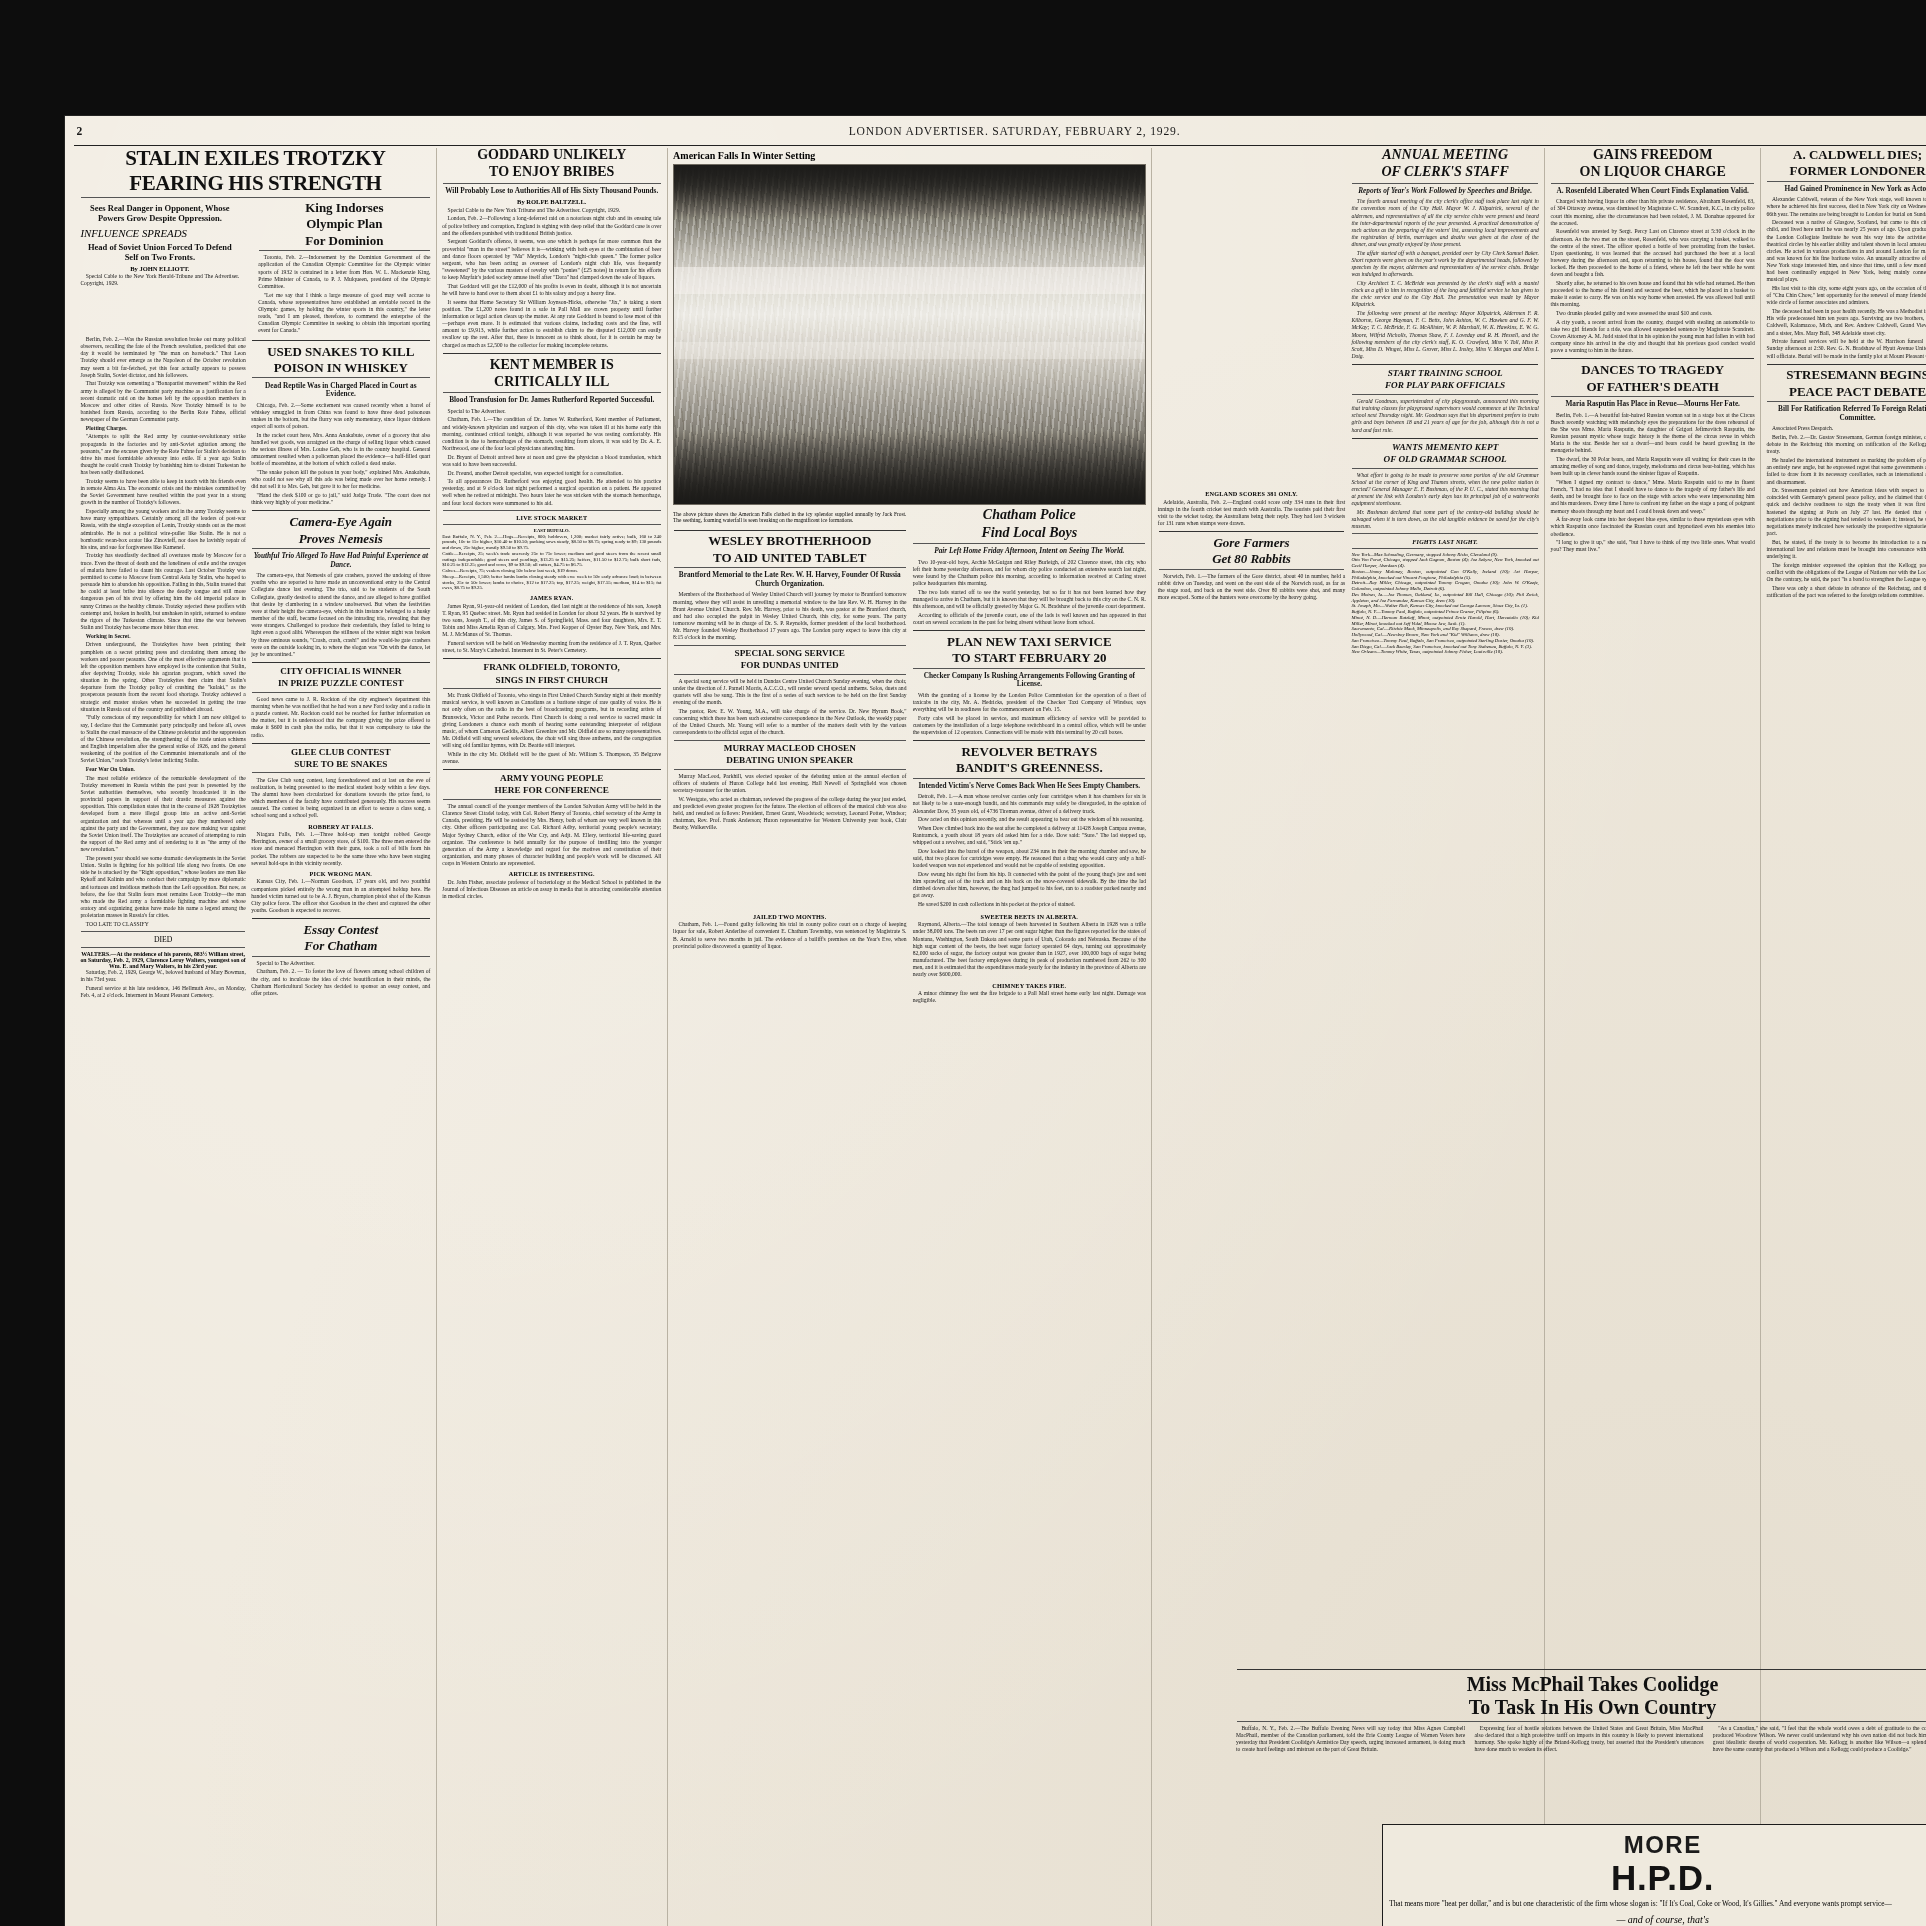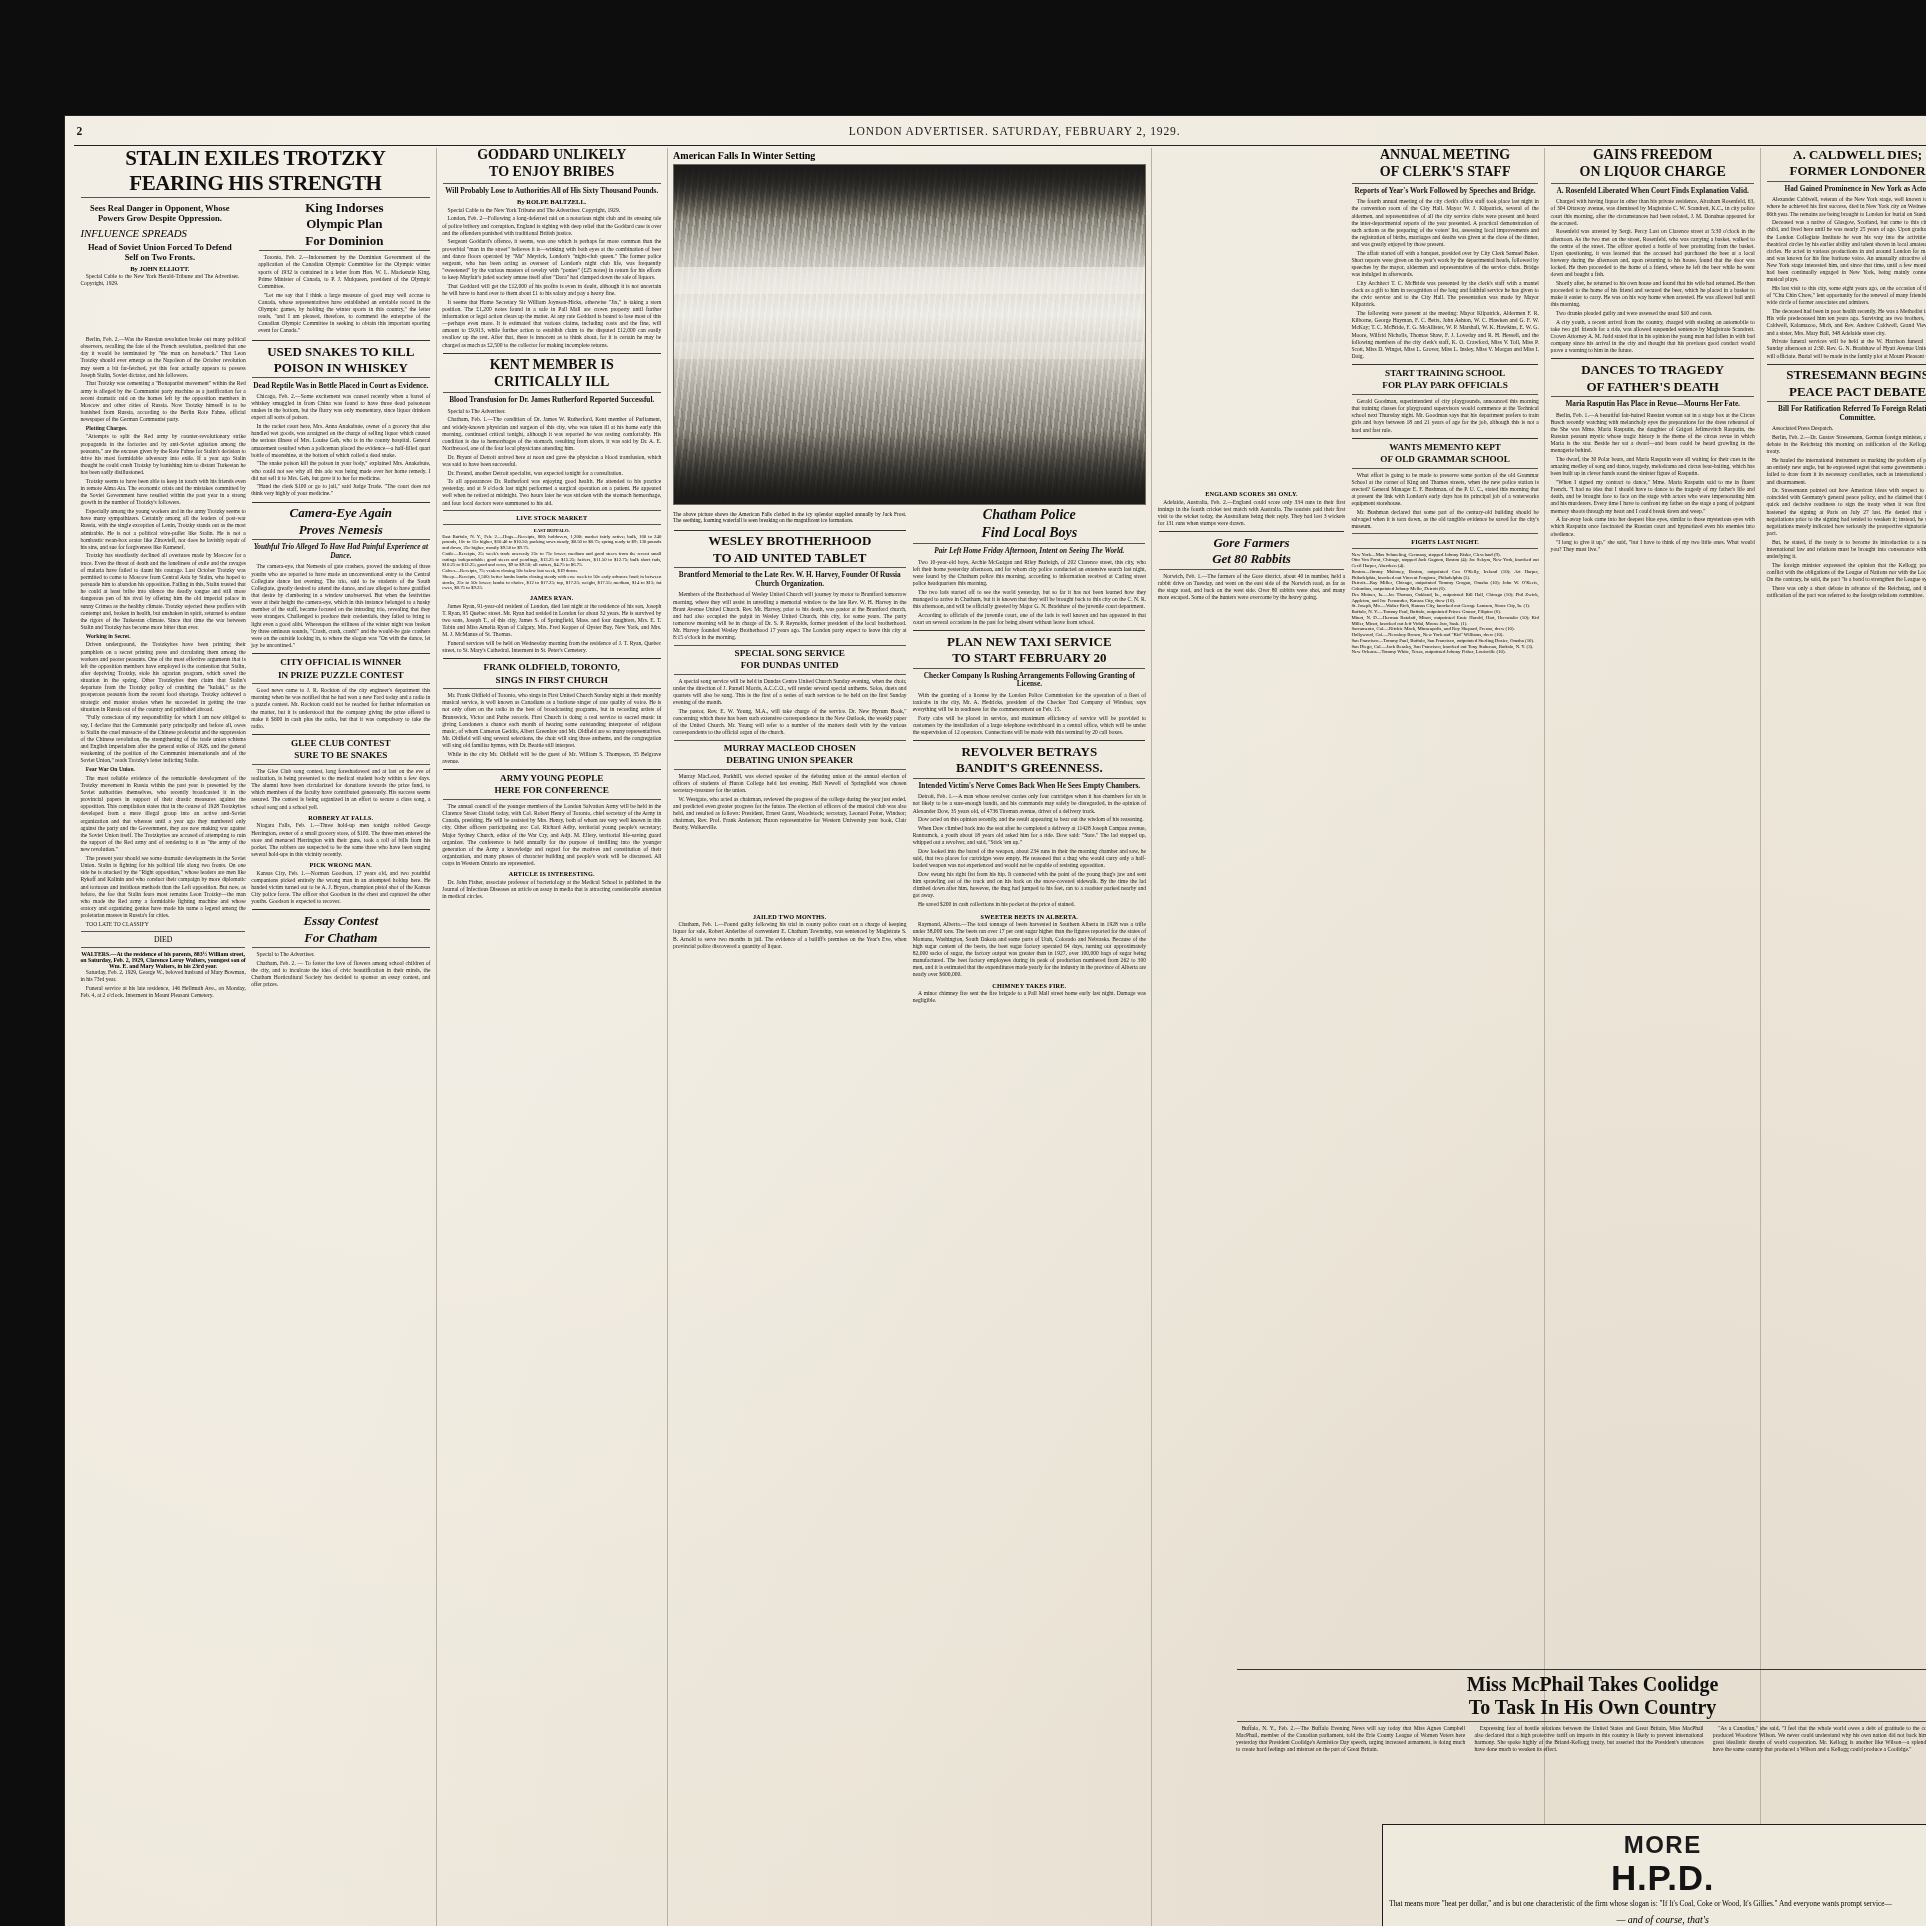--- a/index.html
+++ b/index.html
@@ -193,21 +193,21 @@
             <div class="bold center" style="font-size:5.8px;">WALTERS.—At the residence of his parents, 883½ William street, on Saturday, Feb. 2, 1929, Clarence Leroy Walters, youngest son of Wm. E. and Mary Walters, in his 23rd year.</div>
             <p class="body tiny">Saturday, Feb. 2, 1929, George W., beloved husband of Mary Bowman, in his 73rd year.</p>
             <p class="body tiny">Funeral service at his late residence, 146 Hellmuth Ave., on Monday, Feb. 4, at 2 o'clock. Interment in Mount Pleasant Cemetery.</p>
             <p class="body tiny"></p>
           </div>
           <div style="width:52%;">
             <div class="hr-thick"></div>
             <h1 class="hl hl-md">USED SNAKES TO KILL</h1>
             <h1 class="hl hl-md">POISON IN WHISKEY</h1>
             <div class="hr"></div>
-            <div class="sub2">Dead Reptile Was in Bottle Placed in Court as Evidence.</div>
+            <div class="sub2">Dead Reptile Was in Charged Placed in Court as Evidence.</div>
             <p class="body">Chicago, Feb. 2.—Some excitement was caused recently when a barrel of whiskey smuggled in from China was found to have three dead poisonous snakes in the bottom, but the flurry was only momentary, since liquor drinkers expect all sorts of poison.</p>
             <p class="body">In the racket court here, Mrs. Anna Anakabute, owner of a grocery that also handled wet goods, was arraigned on the charge of selling liquor which caused the serious illness of Mrs. Louise Geh, who is in the county hospital. General amazement resulted when a policeman placed the evidence—a half-filled quart bottle of moonshine, at the bottom of which coiled a dead snake.</p>
             <p class="body">"The snake poison kill the poison in your body," explained Mrs. Anakabute, who could not see why all this ado was being made over her home remedy. I did not sell it to Mrs. Geh, but gave it to her for medicine.</p>
             <p class="body">"Hand the clerk $100 or go to jail," said Judge Trude. "The court does not think very highly of your medicine."</p>
 
             <div class="hr-thick"></div>
             <h1 class="hl hl-md ital">Camera-Eye Again</h1>
             <h1 class="hl hl-md ital">Proves Nemesis</h1>
             <div class="hr"></div>
             <div class="sub2 ital">Youthful Trio Alleged To Have Had Painful Experience at Dance.</div>
@@ -380,21 +380,21 @@
           <div style="width:50%;">
             <div style="height:339px;"></div>
             <div class="subhead">ENGLAND SCORES 381 ONLY.</div>
             <p class="body">Adelaide, Australia, Feb. 2.—England could score only 334 runs in their first innings in the fourth cricket test match with Australia. The tourists paid their first visit to the wicket today, the Australians being their reply. They had lost 3 wickets for 131 runs when stumps were drawn.</p>
             <div class="hr-thick"></div>
             <h1 class="hl hl-md ital">Gore Farmers</h1>
             <h1 class="hl hl-md ital">Get 80 Rabbits</h1>
             <div class="hr"></div>
             <p class="body">Norwich, Feb. 1.—The farmers of the Gore district, about 40 in number, held a rabbit drive on Tuesday, and went on the east side of the Norwich road, as far as the stage road, and back on the west side. Over 80 rabbits were shot, and many more escaped. Some of the hunters were overcome by the heavy going.</p>
           </div>
-          <div style="width:50%;">
+          <div style="width:50%;font-style:italic;">
             <h1 class="hl hl-lg">ANNUAL MEETING</h1>
             <h1 class="hl hl-lg">OF CLERK'S STAFF</h1>
             <div class="hr"></div>
             <div class="sub2">Reports of Year's Work Followed by Speeches and Bridge.</div>
             <p class="body">The fourth annual meeting of the city clerk's office staff took place last night in the convention room of the City Hall. Mayor W. J. Kilpatrick, several of the aldermen, and representatives of all the city service clubs were present and heard the inter-departmental reports of the year presented. A practical demonstration of such actions as the preparing of the voters' list, assessing local improvements and the registration of births, marriages and deaths was given at the close of the dinner, and was greatly enjoyed by those present.</p>
             <p class="body">The affair started off with a banquet, presided over by City Clerk Samuel Baker. Short reports were given on the year's work by the departmental heads, followed by speeches by the mayor, aldermen and representatives of the service clubs. Bridge was indulged in afterwards.</p>
             <p class="body">City Architect T. C. McBride was presented by the clerk's staff with a mantel clock as a gift to him in recognition of the long and faithful service he has given to the civic service and to the City Hall. The presentation was made by Mayor Kilpatrick.</p>
             <p class="body">The following were present at the meeting: Mayor Kilpatrick, Aldermen F. R. Kilborne, George Hayman, F. C. Betts, John Ashton, W. C. Hawken and G. F. W. McKay; T. C. McBride, F. G. McAllister, W. P. Marshall, W. K. Hawkins, E. W. G. Moore, Wilfrid Nicholls, Thomas Shaw, F. J. Loveday and R. H. Hessell, and the following members of the city clerk's staff, K. O. Crawford, Miss V. Toll, Miss P. Scott, Miss D. Winget, Miss L. Grover, Miss L. Insley, Miss V. Morgan and Miss I. Doig.</p>
 
             <div class="hr-thick"></div>

